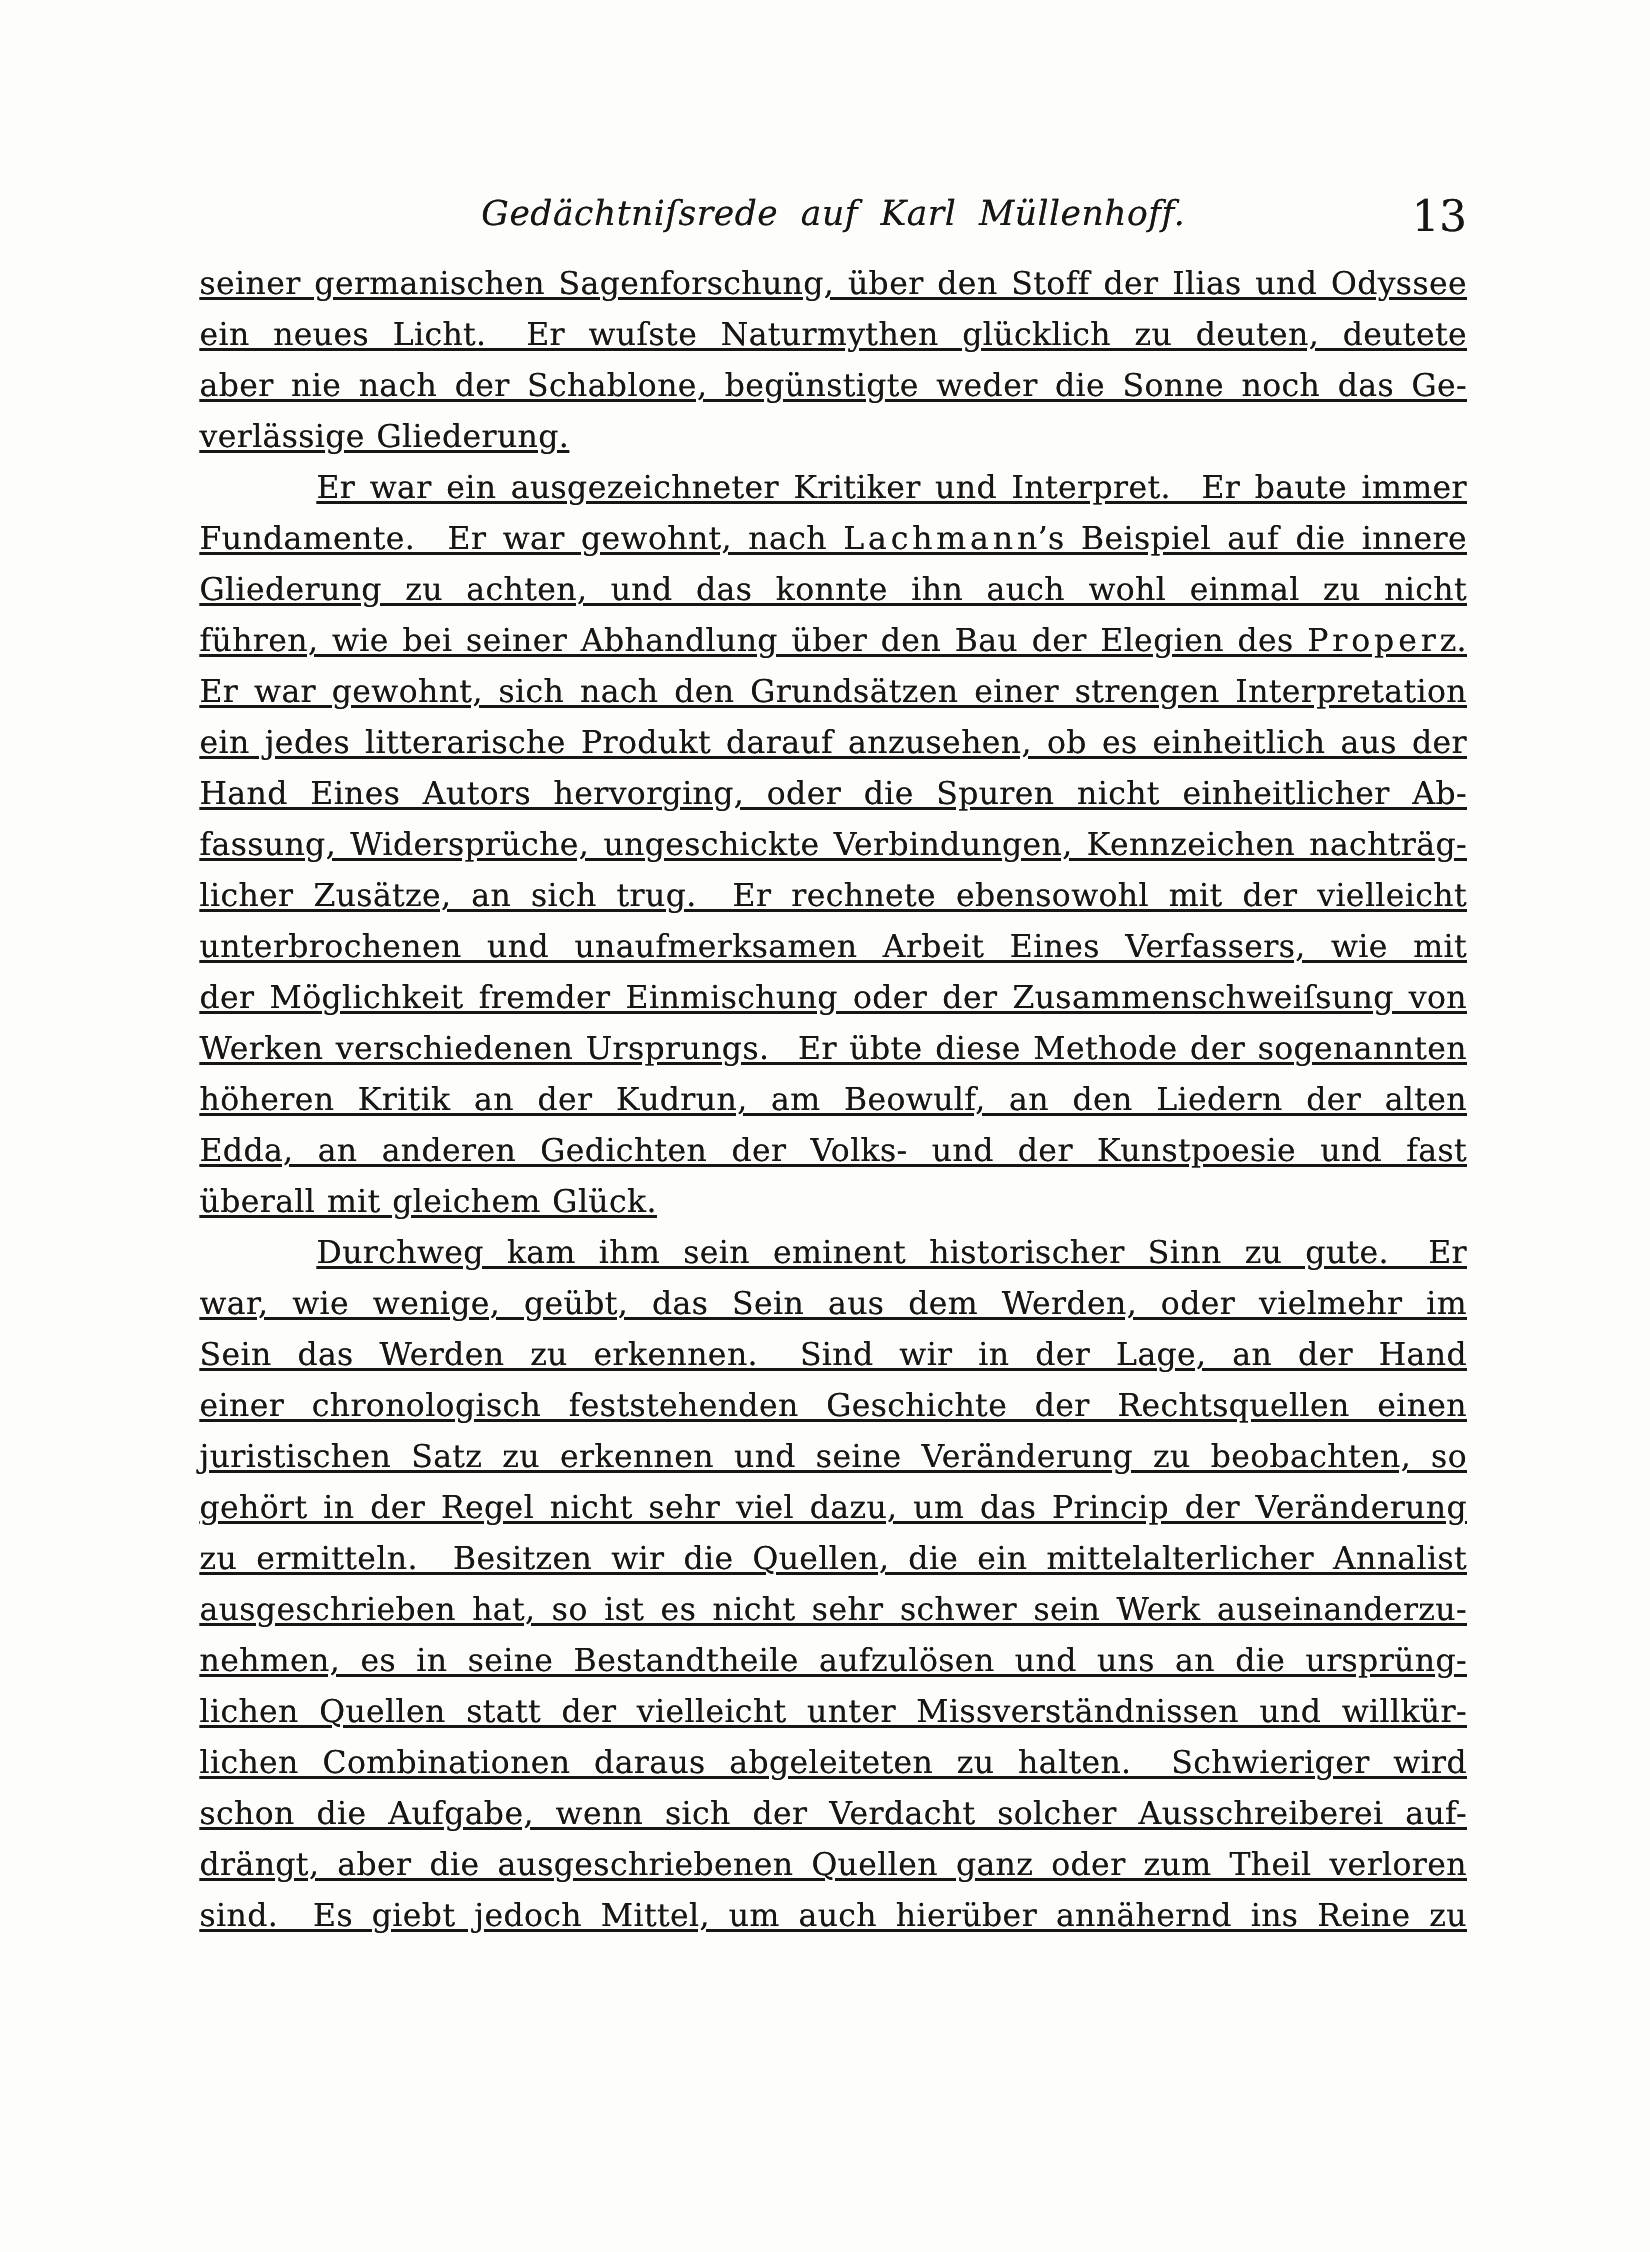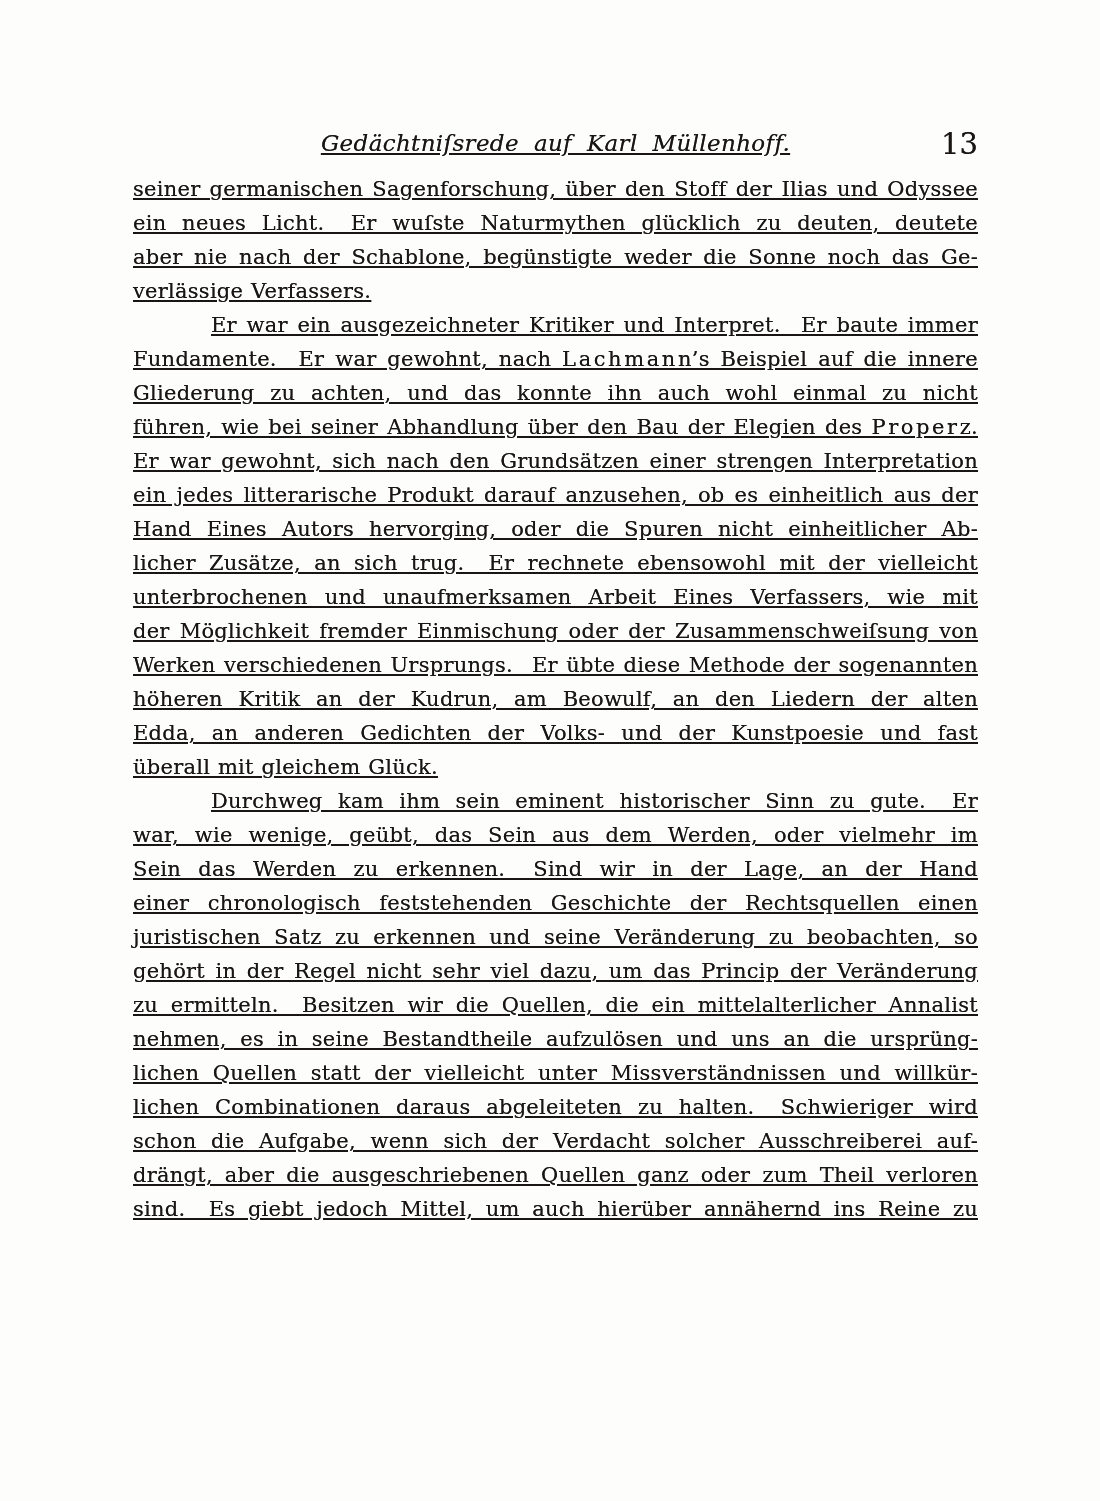--- a/index.html
+++ b/index.html
@@ -25,21 +25,20 @@
     height: 34px;
   }
   .header-title {
     display: block;
     text-align: center;
     font-style: italic;
     font-size: 23px;
     line-height: 30px;
     word-spacing: 0.32em;
     letter-spacing: 0.015em;
-    text-decoration: underline;
   }
   .page-number {
     position: absolute;
     right: 0;
     top: 1px;
     font-size: 29px;
     line-height: 30px;
     font-style: normal;
   }
   .text-block {
@@ -74,46 +73,48 @@
 <div class="page" style="--ink: #181512; --paper: #fdfdfc;">
   <div class="running-header">
     <span class="header-title">Gedächtniſsrede auf Karl Müllenhoff.</span>
     <span class="page-number">13</span>
   </div>
   <div class="text-block">
       <div class="paragraph">
         <div class="line">seiner germanischen Sagenforschung, über den Stoff der Ilias und Odyssee</div>
         <div class="line">ein neues Licht.  Er wuſste Naturmythen glücklich zu deuten, deutete</div>
         <div class="line">aber nie nach der Schablone, begünstigte weder die Sonne noch das Ge-</div>
-        <div class="line end">verlässige Verfassers.</div>
+        <div class="line end">verlässige Gliederung.</div>
       </div>
       <div class="paragraph">
         <div class="line indent">Er war ein ausgezeichneter Kritiker und Interpret.  Er baute immer</div>
         <div class="line">Fundamente.  Er war gewohnt, nach L a c h m a n n’s Beispiel auf die innere</div>
         <div class="line">Gliederung zu achten, und das konnte ihn auch wohl einmal zu nicht</div>
         <div class="line">führen, wie bei seiner Abhandlung über den Bau der Elegien des P r o p e r z.</div>
         <div class="line">Er war gewohnt, sich nach den Grundsätzen einer strengen Interpretation</div>
         <div class="line">ein jedes litterarische Produkt darauf anzusehen, ob es einheitlich aus der</div>
         <div class="line">Hand Eines Autors hervorging, oder die Spuren nicht einheitlicher Ab-</div>
+        <div class="line">fassung, Widersprüche, ungeschickte Verbindungen, Kennzeichen nachträg-</div>
         <div class="line">licher Zusätze, an sich trug.  Er rechnete ebensowohl mit der vielleicht</div>
         <div class="line">unterbrochenen und unaufmerksamen Arbeit Eines Verfassers, wie mit</div>
         <div class="line">der Möglichkeit fremder Einmischung oder der Zusammenschweiſsung von</div>
         <div class="line">Werken verschiedenen Ursprungs.  Er übte diese Methode der sogenannten</div>
         <div class="line">höheren Kritik an der Kudrun, am Beowulf, an den Liedern der alten</div>
         <div class="line">Edda, an anderen Gedichten der Volks- und der Kunstpoesie und fast</div>
         <div class="line end">überall mit gleichem Glück.</div>
       </div>
       <div class="paragraph">
         <div class="line indent">Durchweg kam ihm sein eminent historischer Sinn zu gute.  Er</div>
         <div class="line">war, wie wenige, geübt, das Sein aus dem Werden, oder vielmehr im</div>
         <div class="line">Sein das Werden zu erkennen.  Sind wir in der Lage, an der Hand</div>
         <div class="line">einer chronologisch feststehenden Geschichte der Rechtsquellen einen</div>
         <div class="line">juristischen Satz zu erkennen und seine Veränderung zu beobachten, so</div>
         <div class="line">gehört in der Regel nicht sehr viel dazu, um das Princip der Veränderung</div>
         <div class="line">zu ermitteln.  Besitzen wir die Quellen, die ein mittelalterlicher Annalist</div>
+        <div class="line">ausgeschrieben hat, so ist es nicht sehr schwer sein Werk auseinanderzu-</div>
         <div class="line">nehmen, es in seine Bestandtheile aufzulösen und uns an die ursprüng-</div>
         <div class="line">lichen Quellen statt der vielleicht unter Missverständnissen und willkür-</div>
         <div class="line">lichen Combinationen daraus abgeleiteten zu halten.  Schwieriger wird</div>
         <div class="line">schon die Aufgabe, wenn sich der Verdacht solcher Ausschreiberei auf-</div>
         <div class="line">drängt, aber die ausgeschriebenen Quellen ganz oder zum Theil verloren</div>
         <div class="line">sind.  Es giebt jedoch Mittel, um auch hierüber annähernd ins Reine zu</div>
       </div>
     </div>
 </div>
 

